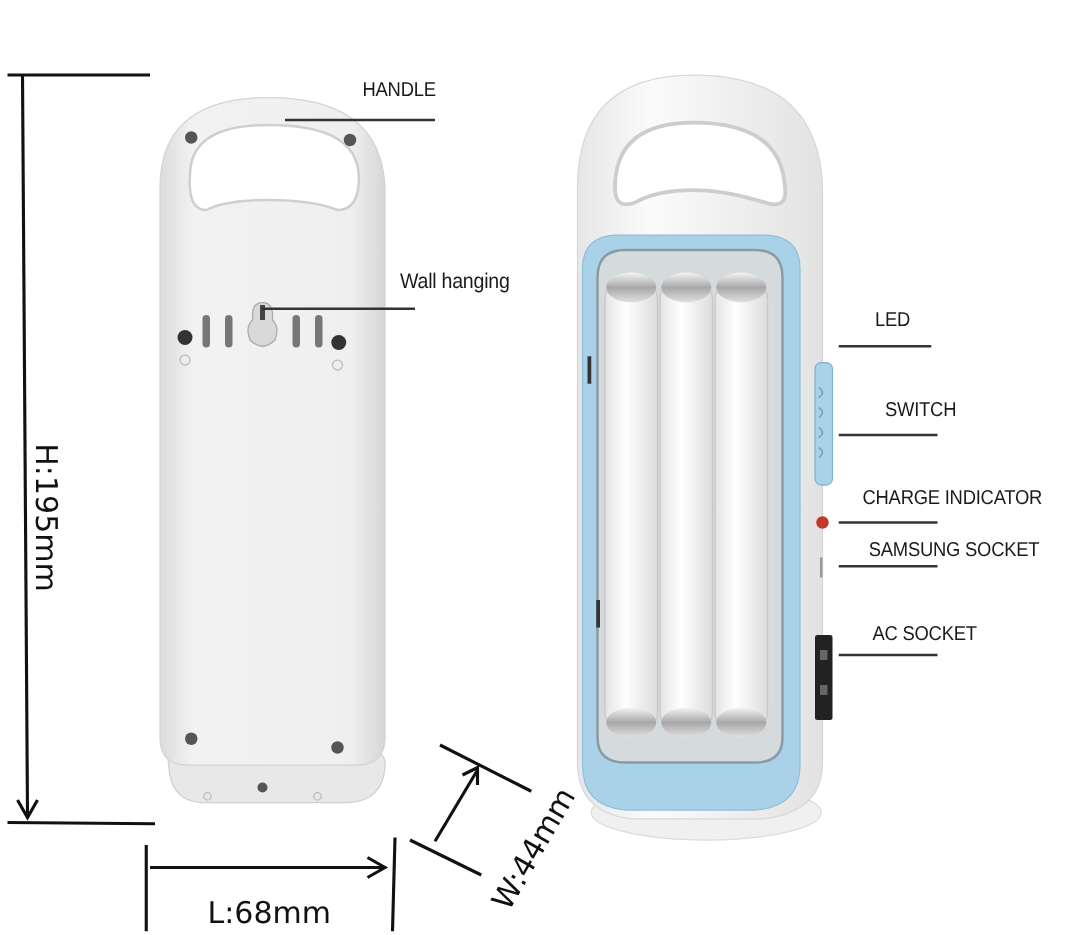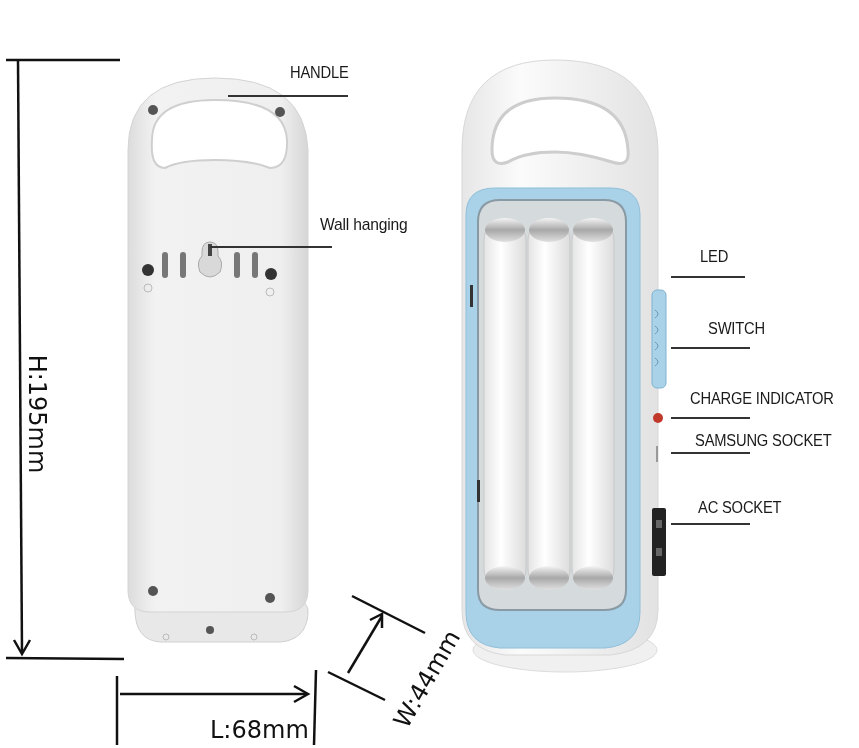--- a/index.html
+++ b/index.html
@@ -132,14 +132,14 @@
 <div class="lbl" style="left:290px;top:64px;">HANDLE</div>
 <div class="lbl" style="left:320px;top:215px;font-size:17px;">Wall hanging</div>
 
 <div class="lbl" style="left:700px;top:248px;">LED</div>
 <div class="lbl" style="left:708px;top:320px;">SWITCH</div>
 <div class="lbl" style="left:690px;top:390px;">CHARGE INDICATOR</div>
 <div class="lbl" style="left:695px;top:432px;">SAMSUNG SOCKET</div>
 <div class="lbl" style="left:698px;top:499px;">AC SOCKET</div>
 
 <div class="dim" style="left:-28px;top:400px;transform:rotate(90deg);transform-origin:center center;width:130px;text-align:center;">H:195mm</div>
-<div class="dim" style="left:166px;top:716px;margin-left:44px;">L:68mm</div>
+<div class="dim" style="left:166px;top:716px;">L:68mm</div>
 <div class="dim" style="left:372px;top:665px;transform:rotate(-60deg);transform-origin:center center;width:110px;text-align:center;">W:44mm</div>
 
 </body></html>

